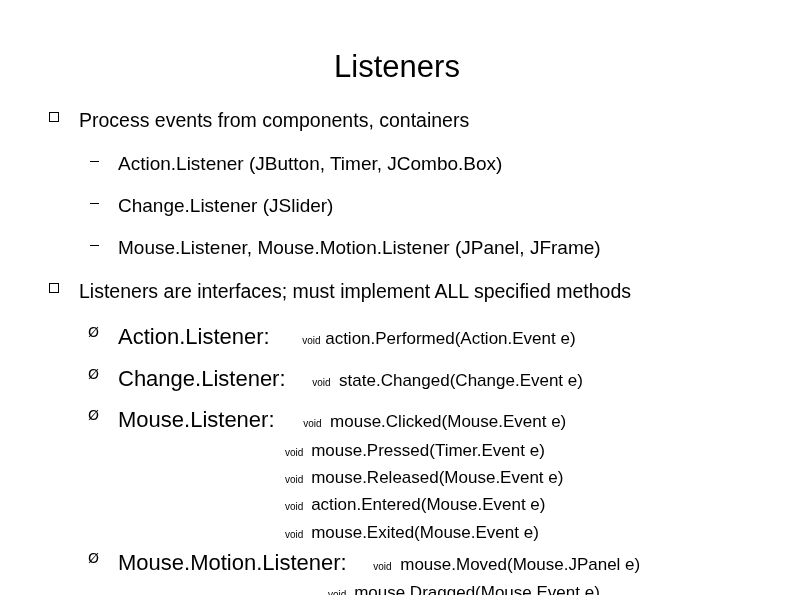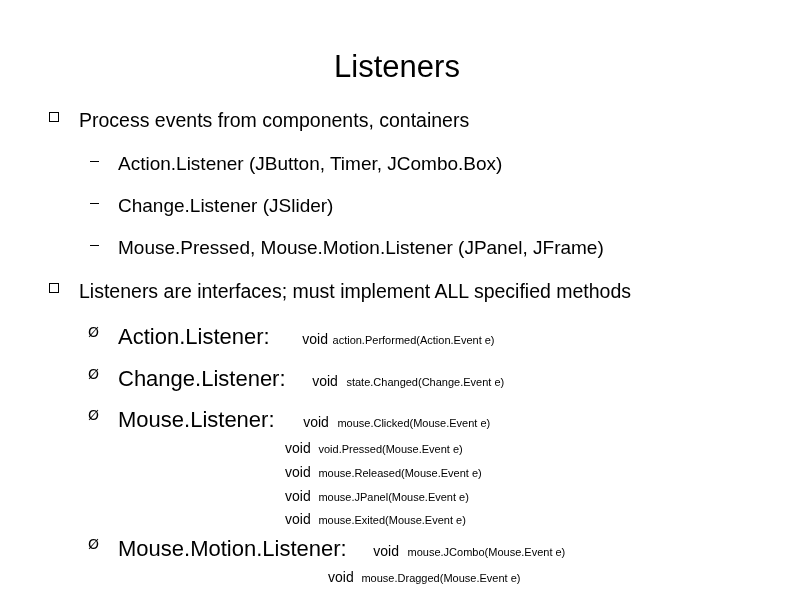--- a/index.html
+++ b/index.html
@@ -87,25 +87,25 @@
     left: 0px;
     top: 0px;
     font-size: 14px;
     line-height: 1.3;
     font-family: "DejaVu Sans", sans-serif;
   }
   .method-main {
     font-size: 22px;
   }
   .sig {
-    font-size: 11px;
+    font-size: 17px;
     margin-top: 12px;
   }
   .sig-kw {
-    font-size: 14px;
+    font-size: 10px;
   }
   .cont {
     position: relative;
     margin: 0 0 0 88px;
     padding-left: 30px;
     font-size: 13.5px;
     line-height: 1.25;
   }
   .sp-14 { height: 14px; }
   .sp-18 { height: 18px; }
@@ -137,21 +137,21 @@
 
     <div class="l2">
       <span class="dash"></span>
       <span>Change.Listener (JSlider)</span>
     </div>
 
     <div class="sp-18"></div>
 
     <div class="l2">
       <span class="dash"></span>
-      <span>Mouse.Pressed, Mouse.Motion.Listener (JPanel, JFrame)</span>
+      <span>Mouse.Listener, Mouse.Motion.Listener (JPanel, JFrame)</span>
     </div>
 
     <div class="sp-20"></div>
 
     <div class="l1">
       <span class="bullet"></span>
       <span>Listeners are interfaces; must implement ALL specified methods</span>
     </div>
 
     <div class="sp-18"></div>
@@ -178,51 +178,51 @@
       <span class="arrow">Ø</span>
       <span class="method-main">Mouse.Listener:</span>
       <span style="display:inline-block;width:24px"></span><span class="sig-kw">void</span>
       <span style="display:inline-block;width:4px"></span><span class="sig">mouse.Clicked(Mouse.Event e)</span>
     </div>
 
     <div class="sp-6"></div>
 
     <div class="cont" style="padding-left:197px">
       <span class="sig-kw">void</span>
-      <span style="display:inline-block;width:4px"></span><span class="sig">void.Pressed(Mouse.Event e)</span>
+      <span style="display:inline-block;width:4px"></span><span class="sig">mouse.Pressed(Timer.Event e)</span>
     </div>
 
     <div class="sp-6"></div>
 
     <div class="cont" style="padding-left:197px">
       <span class="sig-kw">void</span>
       <span style="display:inline-block;width:4px"></span><span class="sig">mouse.Released(Mouse.Event e)</span>
     </div>
 
     <div class="sp-6"></div>
 
     <div class="cont" style="padding-left:197px">
       <span class="sig-kw">void</span>
-      <span style="display:inline-block;width:4px"></span><span class="sig">mouse.JPanel(Mouse.Event e)</span>
+      <span style="display:inline-block;width:4px"></span><span class="sig">action.Entered(Mouse.Event e)</span>
     </div>
 
     <div class="sp-6"></div>
 
     <div class="cont" style="padding-left:197px">
       <span class="sig-kw">void</span>
       <span style="display:inline-block;width:4px"></span><span class="sig">mouse.Exited(Mouse.Event e)</span>
     </div>
 
     <div class="sp-6"></div>
 
     <div class="l2a">
       <span class="arrow">Ø</span>
       <span class="method-main">Mouse.Motion.Listener:</span>
       <span style="display:inline-block;width:22px"></span><span class="sig-kw">void</span>
-      <span style="display:inline-block;width:4px"></span><span class="sig">mouse.JCombo(Mouse.Event e)</span>
+      <span style="display:inline-block;width:4px"></span><span class="sig">mouse.Moved(Mouse.JPanel e)</span>
     </div>
 
     <div class="sp-6"></div>
 
     <div class="cont" style="padding-left:240px">
       <span class="sig-kw">void</span>
       <span style="display:inline-block;width:4px"></span><span class="sig">mouse.Dragged(Mouse.Event e)</span>
     </div>
 
   </div>

